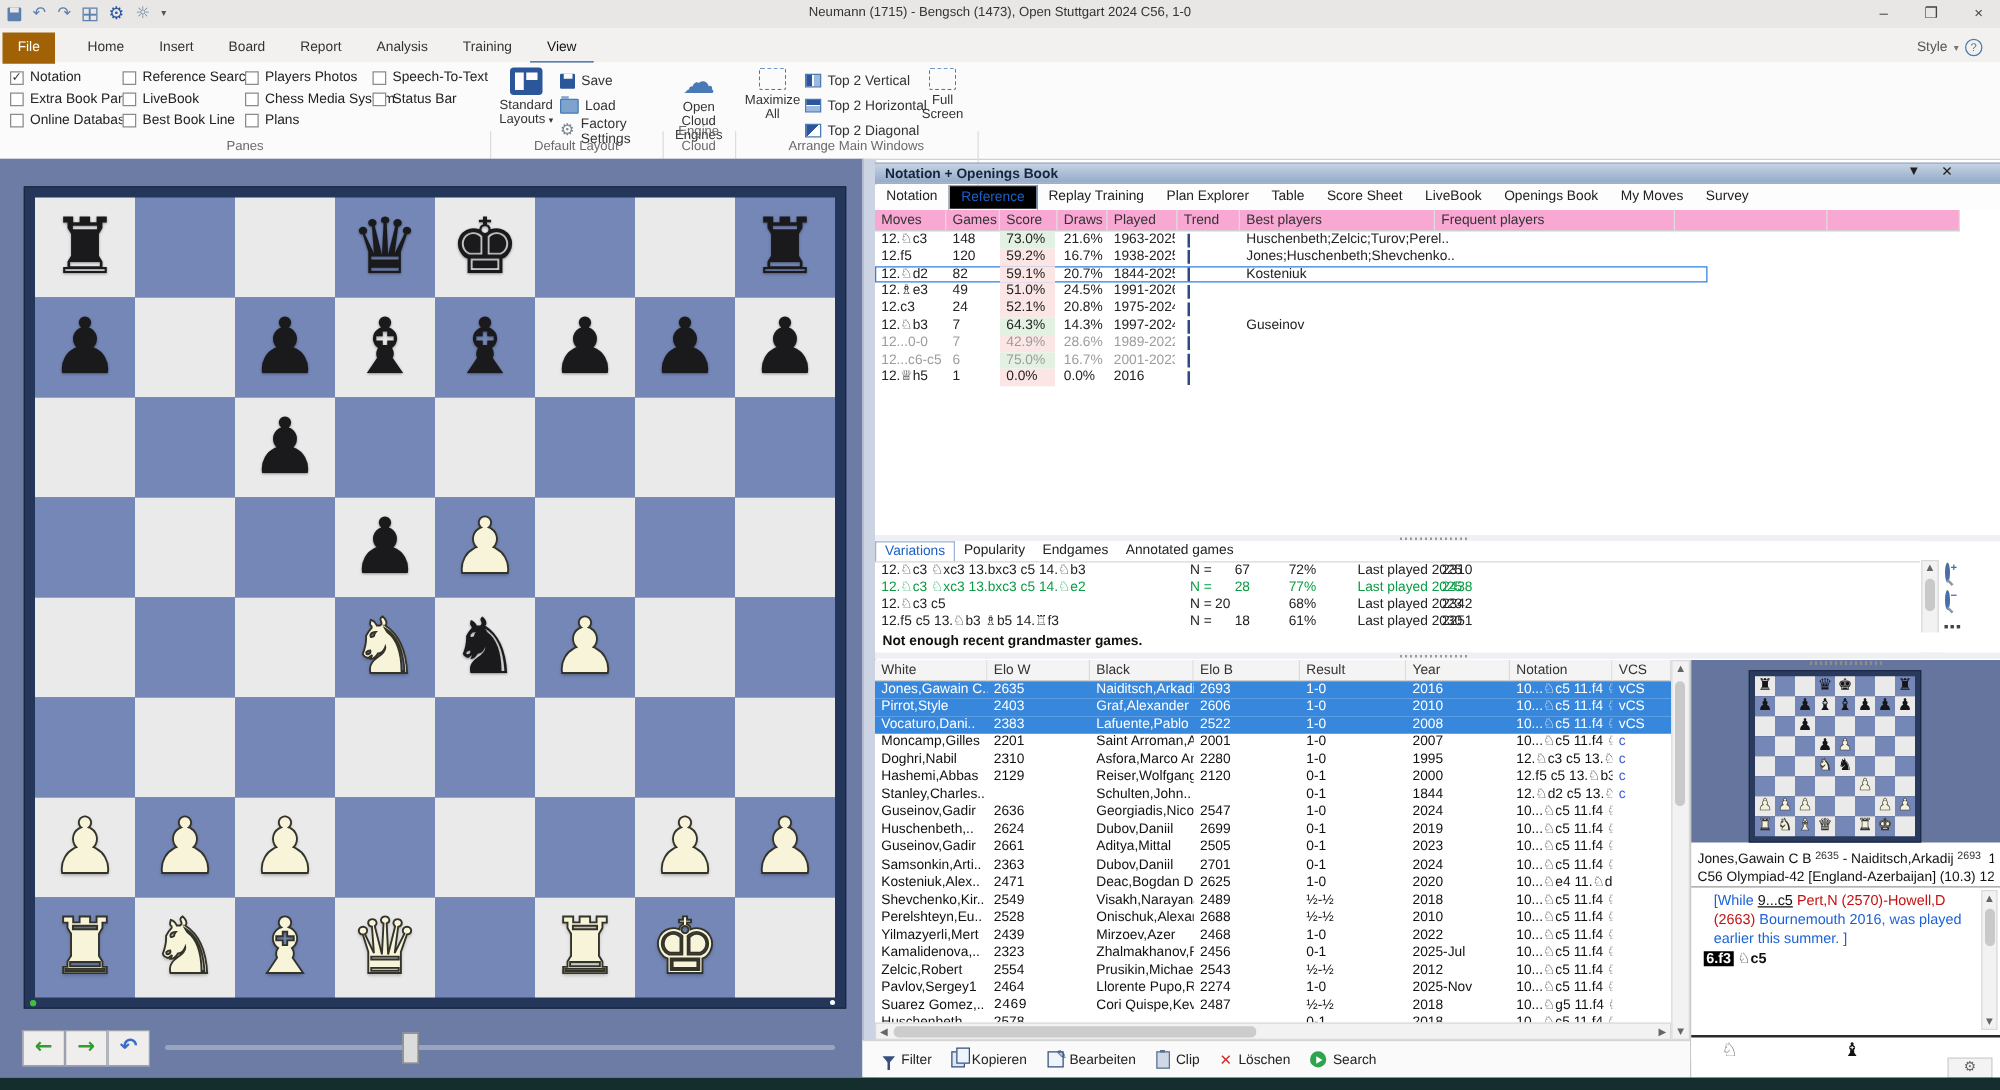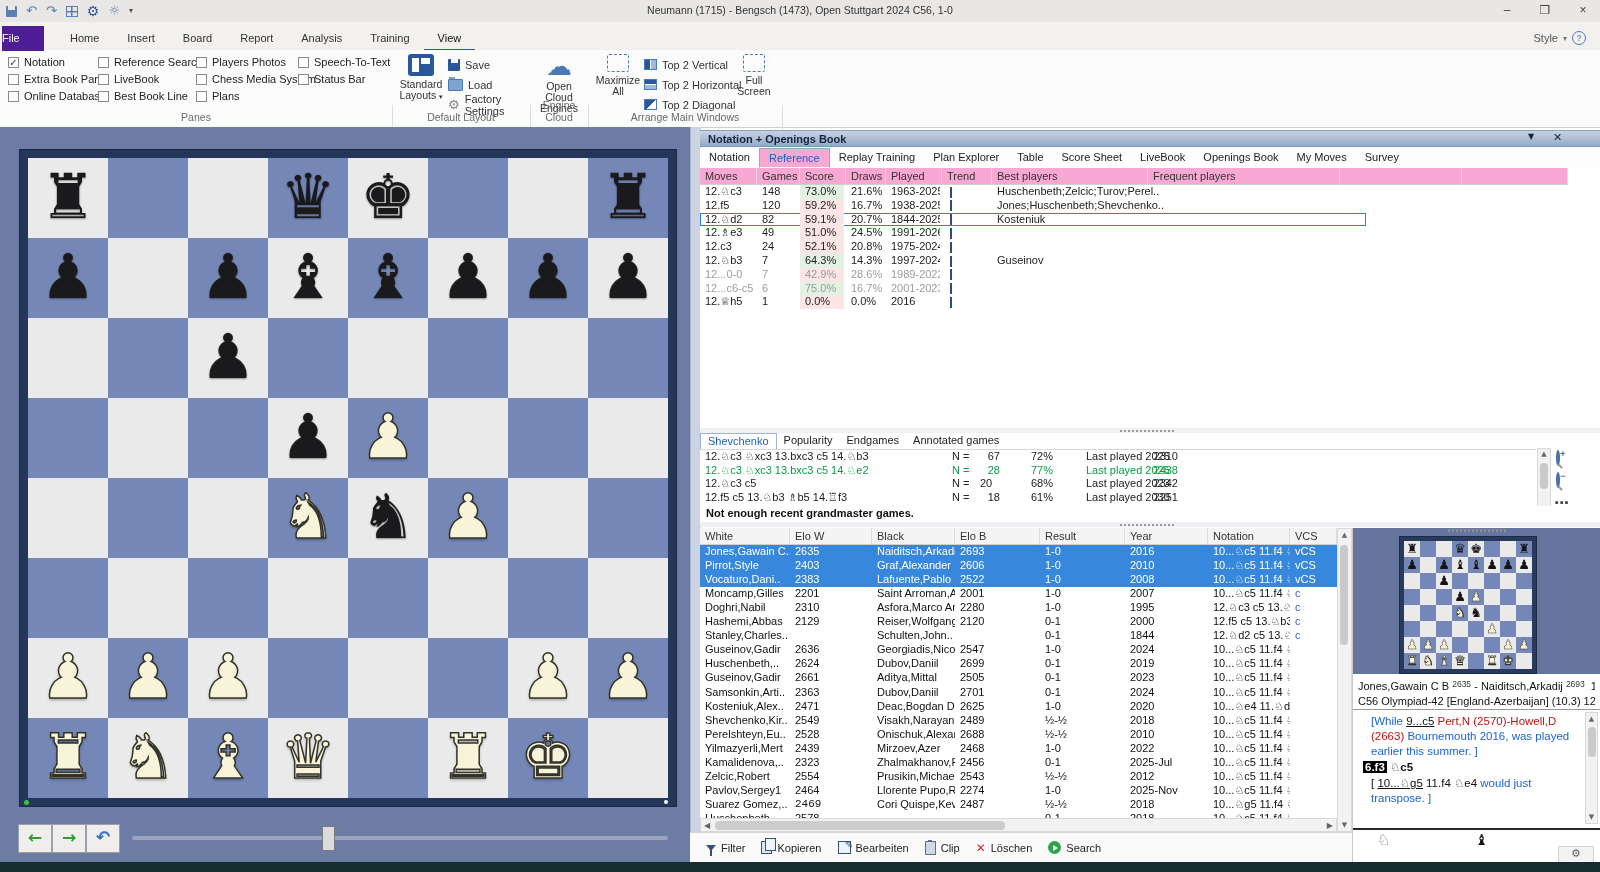--- a/index.html
+++ b/index.html
@@ -14,21 +14,21 @@
   .qat-save{width:11px;height:11px;background:#5b7fae;border-radius:1px;position:relative;}
   .qat-save::after{content:"";position:absolute;left:2px;top:0;width:7px;height:4px;background:#e9e7e5;}
   .qat-grid{width:12px;height:11px;border:1.5px solid #5b7fae;box-sizing:border-box;background:
     linear-gradient(#5b7fae,#5b7fae) 4px 0/1.5px 100% no-repeat,
     linear-gradient(#5b7fae,#5b7fae) 0 4px/100% 1.5px no-repeat;}
   #title-text{left:0;top:4px;width:1600px;text-align:center;font-size:10.5px;color:#333;}
   #win-controls{right:10px;top:3px;display:flex;gap:24px;color:#444;font-size:12px;}
   .winbtn{width:14px;text-align:center;line-height:15px;}
   
   #menurow{left:0;top:22px;width:1600px;height:28px;background:#f3f1ef;}
-  #file-tab{left:2px;top:26px;width:42px;height:25px;background:#4c1d95;color:#fff;text-align:left;line-height:25px;z-index:3;}
+  #file-tab{left:2px;top:26px;width:42px;height:25px;background:#a16207;color:#fff;text-align:center;line-height:25px;z-index:3;}
   #menu-tabs{left:56px;top:26px;display:flex;gap:0;height:25px;}
   .menu-tab{padding:0 14px;line-height:24px;color:#333;}
   .menu-tab.active{color:#111;border-bottom:2px solid #2b579a;}
   #style-ctl{right:14px;top:31px;color:#555;display:flex;gap:5px;align-items:center;}
   .help-ic{display:inline-block;width:12px;height:12px;border:1px solid #4a7ab5;border-radius:50%;color:#4a7ab5;
     font-size:9px;line-height:12px;text-align:center;}
   
   #ribbon{left:0;top:50px;width:1600px;height:77px;background:#fbfbfb;border-bottom:1px solid #d2d0ce;}
   .rib-sep{position:absolute;top:55px;width:1px;height:64px;background:#ddd;}
   .grp-label{position:absolute;bottom:3px;left:0;width:100%;text-align:center;font-size:10.5px;color:#6a6a6a;}
@@ -71,21 +71,21 @@
   #slider-track{left:132px;top:836px;width:536px;height:4px;background:#99a4bf;border-radius:2px;}
   #slider-handle{left:322px;top:826px;width:11px;height:23px;background:#dcdcdc;border:1px solid #7b7b7b;}
   
   #splitter-v{left:690px;top:127px;width:10px;height:735px;background:#ccd4e4;border-left:1px solid #a9b3ca;}
   #panel-header{left:700px;top:130px;width:900px;height:17px;background:linear-gradient(#c7d3e4,#93aac7);
     border-top:1px solid #8aa0bd;border-bottom:1px solid #7e96b6;line-height:16px;padding-left:8px;box-sizing:border-box;
     font-weight:bold;color:#16253e;}
   .hdr-ic{position:absolute;top:1px;font-size:11px;color:#222;font-family:"DejaVu Sans",sans-serif;}
   #panel-tabs{left:700px;top:148px;width:900px;height:20px;background:#fdfdfd;border-bottom:1px solid #c6c6c6;display:flex;}
   .ptab{padding:0 9px;line-height:19px;color:#222;}
-  .ptab.active{color:#1b5fc8;border:1px solid #8fa9ce;border-bottom:1px solid #fff;background:#f9a8d4;line-height:18px;}
+  .ptab.active{color:#1b5fc8;border:1px solid #8fa9ce;border-bottom:1px solid #fff;background:#000000;line-height:18px;}
   
   #ref-table{left:700px;top:168px;width:900px;height:260px;background:#fff;}
   .thead{position:absolute;top:0;height:17px;background:#f9a8d4;border-bottom:1px solid #cfcfcf;box-sizing:border-box;
     line-height:16px;padding-left:5px;border-right:1px solid #dcdcdc;color:#333;overflow:hidden;}
   .rrow{position:absolute;left:0;width:666px;height:13.8px;}
   .rrow.sel{outline:1px solid #2f7fe0;outline-offset:-1px;}
   .rcell{position:absolute;top:0;height:13.8px;line-height:13.5px;overflow:hidden;white-space:nowrap;padding-left:5px;box-sizing:border-box;}
   .score-g{background:#e3f1e2;} .score-p{background:#fbe5e5;}
   .dim .rcell{color:#9c9c9c;}
   .trendbar{position:absolute;top:1.5px;width:2px;height:11px;background:#2d4a82;}
@@ -561,21 +561,21 @@
         <div class="rcell" style="left: 186px; width: 54px;">2016</div>
         <div class="trendbar" style="left: 250px;"></div>
         <div class="rcell" style="left: 292px; width: 200px;"></div>
       </div>
     </div>
 
   <div class="abs hsplit" style="left:700px;top:428px;width:900px;height:5px"></div>
 
   <div class="abs" id="var-panel">
     <div id="var-tabs">
-        <div class="vtab active">Shevchenko</div>
+        <div class="vtab active">Variations</div>
         <div class="vtab">Popularity</div>
         <div class="vtab">Endgames</div>
         <div class="vtab">Annotated games</div>
       </div>
     <div id="var-rows">
         <div class="vrow" style="top: 17px; position: absolute;">
           <span style="left: 5px;">12.♘c3 ♘xc3 13.bxc3 c5 14.♘b3</span>
           <span style="left: 252px;">N =</span>
           <span style="left: 272px; width: 28px; text-align: right;">67</span>
           <span style="left: 315px; width: 38px; text-align: right;">72%</span>
@@ -586,21 +586,21 @@
           <span style="left: 5px;">12.♘c3 ♘xc3 13.bxc3 c5 14.♘e2</span>
           <span style="left: 252px;">N =</span>
           <span style="left: 272px; width: 28px; text-align: right;">28</span>
           <span style="left: 315px; width: 38px; text-align: right;">77%</span>
           <span style="left: 386px;">Last played 2025</span>
           <span style="left: 438px; width: 40px; text-align: right;">2438</span>
         </div>
         <div class="vrow" style="top: 44.4px; position: absolute;">
           <span style="left: 5px;">12.♘c3 c5</span>
           <span style="left: 252px;">N =</span>
-          <span style="left: 272px; width: 28px; text-align: center;">20</span>
+          <span style="left: 272px; width: 28px; text-align: left;">20</span>
           <span style="left: 315px; width: 38px; text-align: right;">68%</span>
           <span style="left: 386px;">Last played 2023</span>
           <span style="left: 438px; width: 40px; text-align: right;">2342</span>
         </div>
         <div class="vrow" style="top: 58.1px; position: absolute;">
           <span style="left: 5px;">12.f5 c5 13.♘b3 ♗b5 14.♖f3</span>
           <span style="left: 252px;">N =</span>
           <span style="left: 272px; width: 28px; text-align: right;">18</span>
           <span style="left: 315px; width: 38px; text-align: right;">61%</span>
           <span style="left: 386px;">Last played 2030</span>
@@ -1005,21 +1005,20 @@
         <span>Jones,Gawain C B</span> <span class="elo">2635</span>
         <span>-</span>
         <span>Naiditsch,Arkadij</span> <span class="elo">2693</span>
         <span style="margin-left:3px">1-0</span>
       </div>
       <div id="pv-line2">C56 Olympiad-42 [England-Azerbaijan] (10.3) 12.09.</div>
     </div>
     <div id="pv-text">
         <div class="an-p" style="padding-left: 8px;"><span class="an-blue">[While </span><span class="an-black an-u">9...c5</span><span class="an-black"> </span><span class="an-red">Pert,N (2570)-Howell,D (2663) </span><span class="an-blue">Bournemouth 2016, was played earlier this summer. ]</span></div>
         <div class="an-p" style="padding-left: 0px;"><span class="an-inv">6.f3</span><span class="an-black an-b"> ♘c5</span></div>
-        <div class="an-p" style="padding-left: 8px;"><span class="an-black">[ </span><span class="an-black an-u">10...♘g5</span><span class="an-black"> 11.f4 ♘e4 </span><span class="an-blue">would just transpose. ]</span></div>
       </div>
     <div id="pv-scroll" class="vscroll">
       <span class="scr-arr" style="top:2px">▲</span>
       <span class="scr-thumb" style="top:14px;height:30px"></span>
       <span class="scr-arr" style="bottom:2px">▼</span>
     </div>
     <div id="pv-material">
       <span id="pv-knight">♘</span>
       <span id="pv-bishop">♝</span>
     </div>

